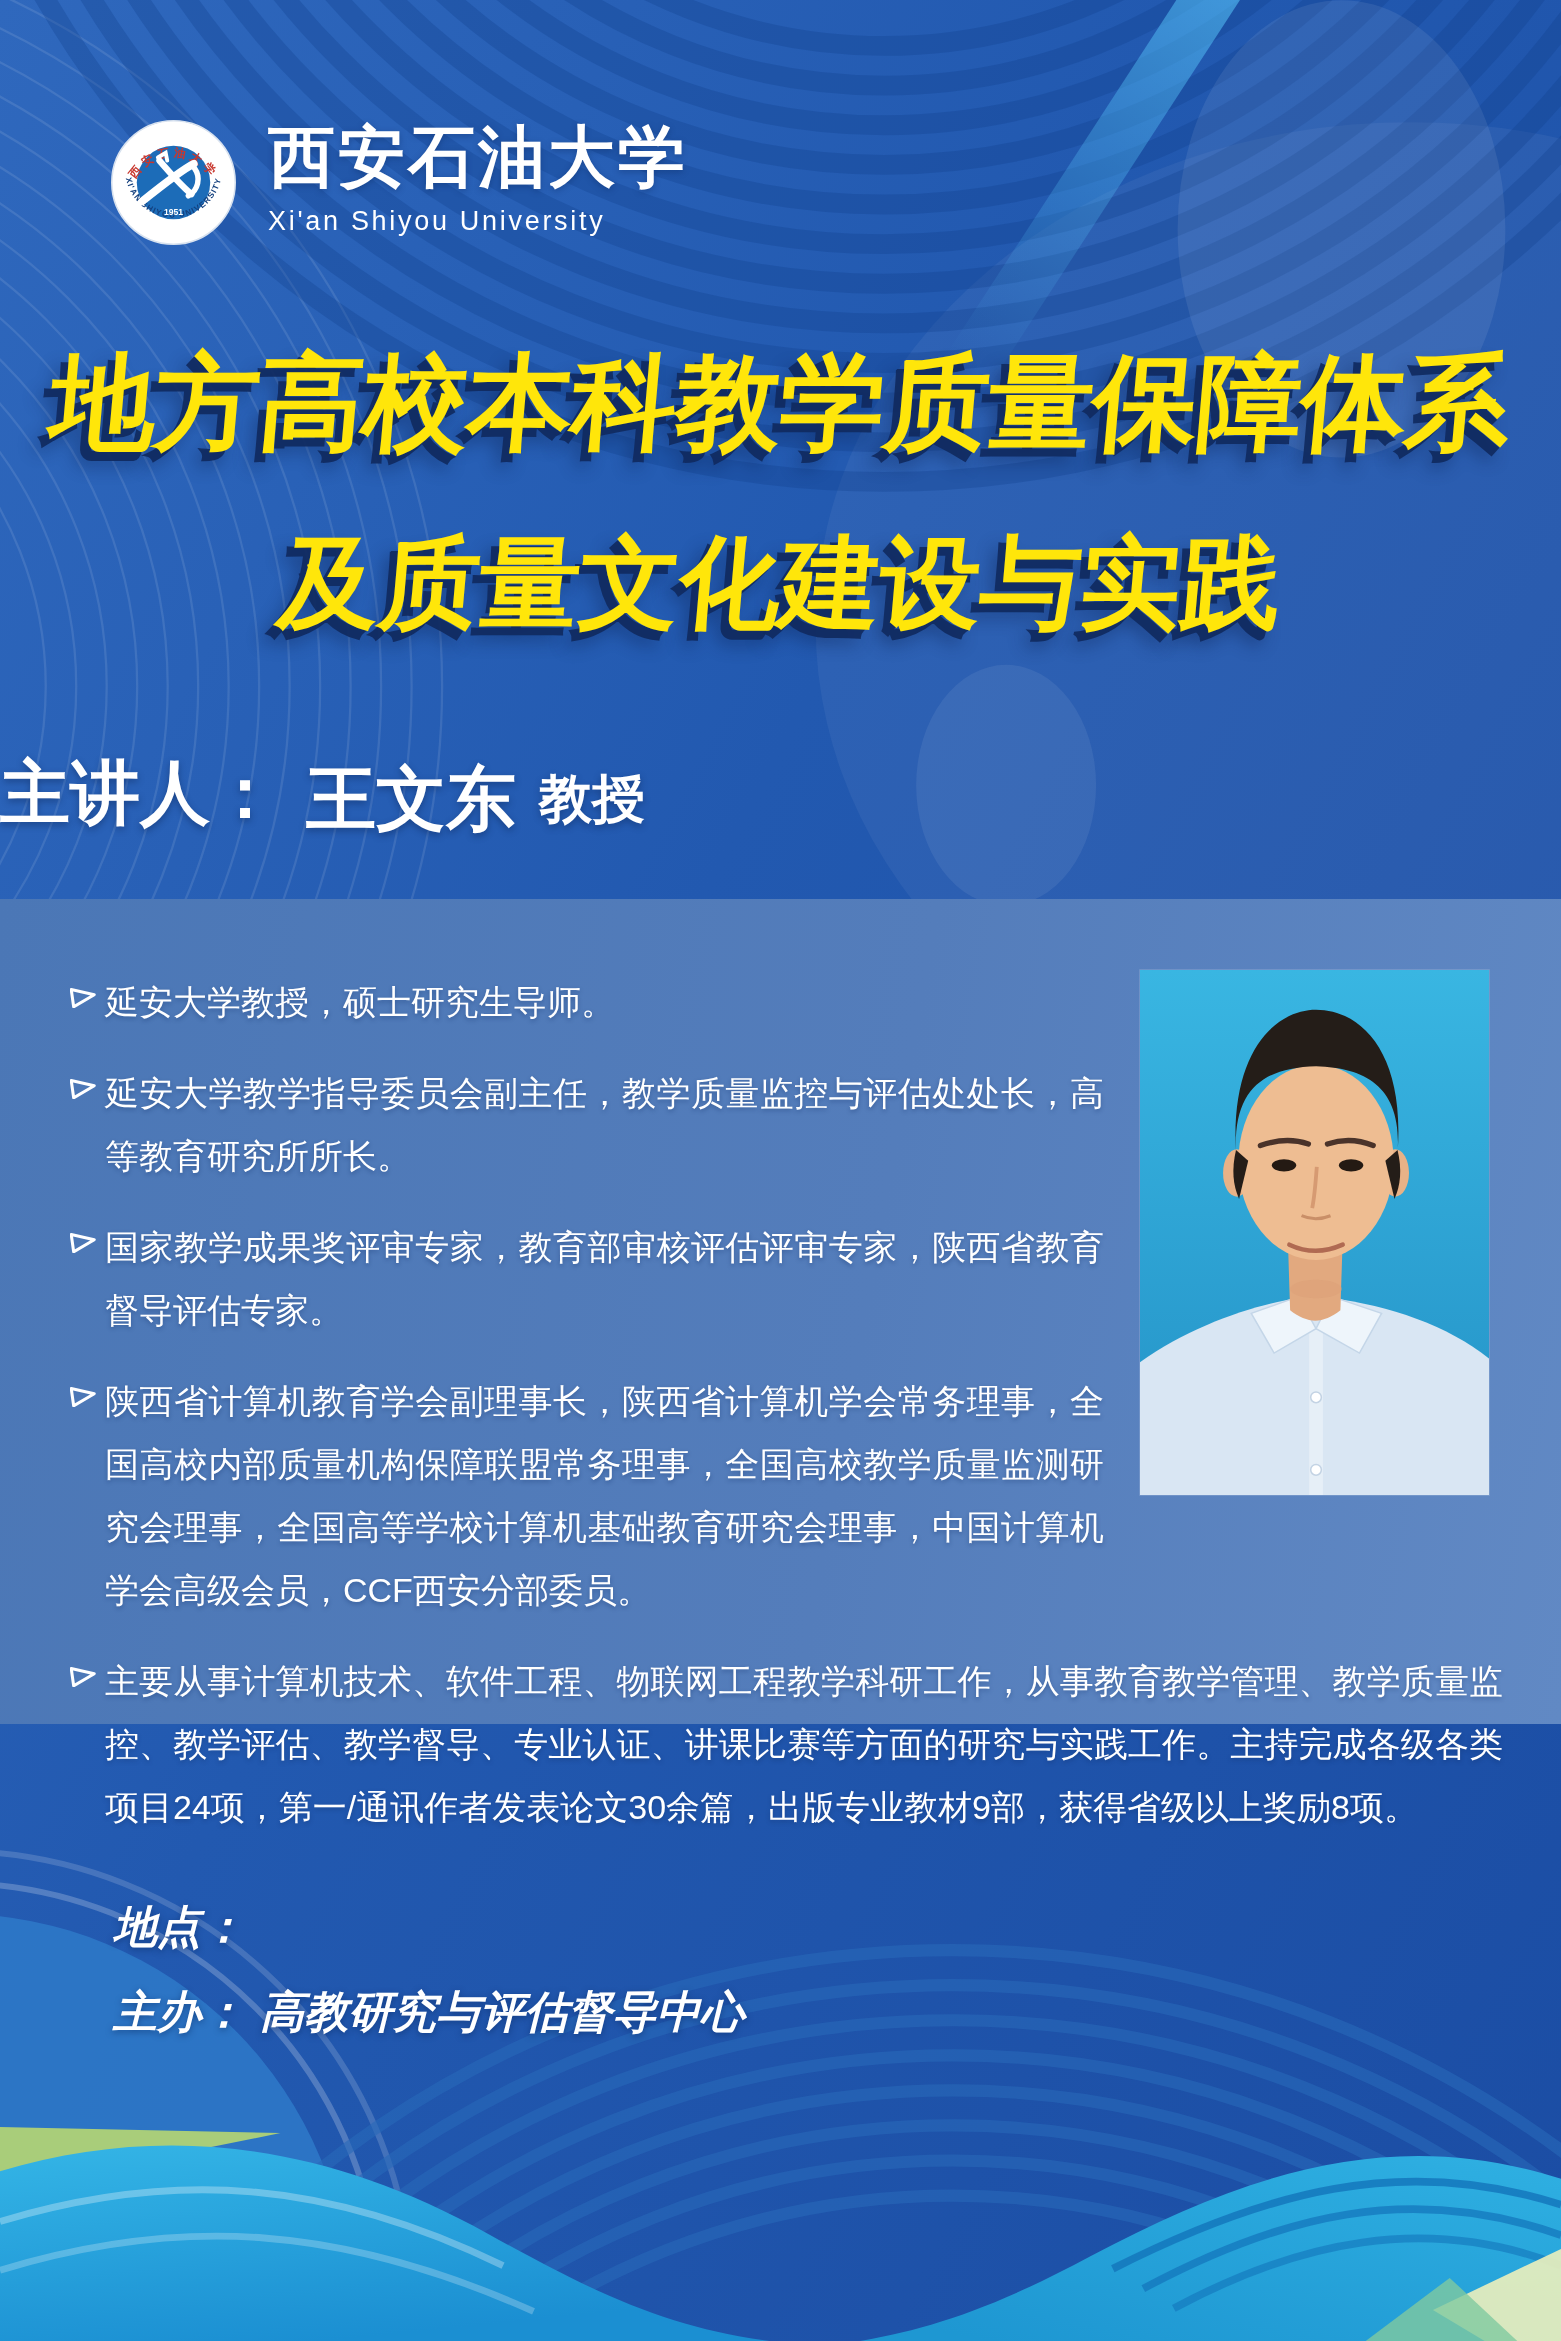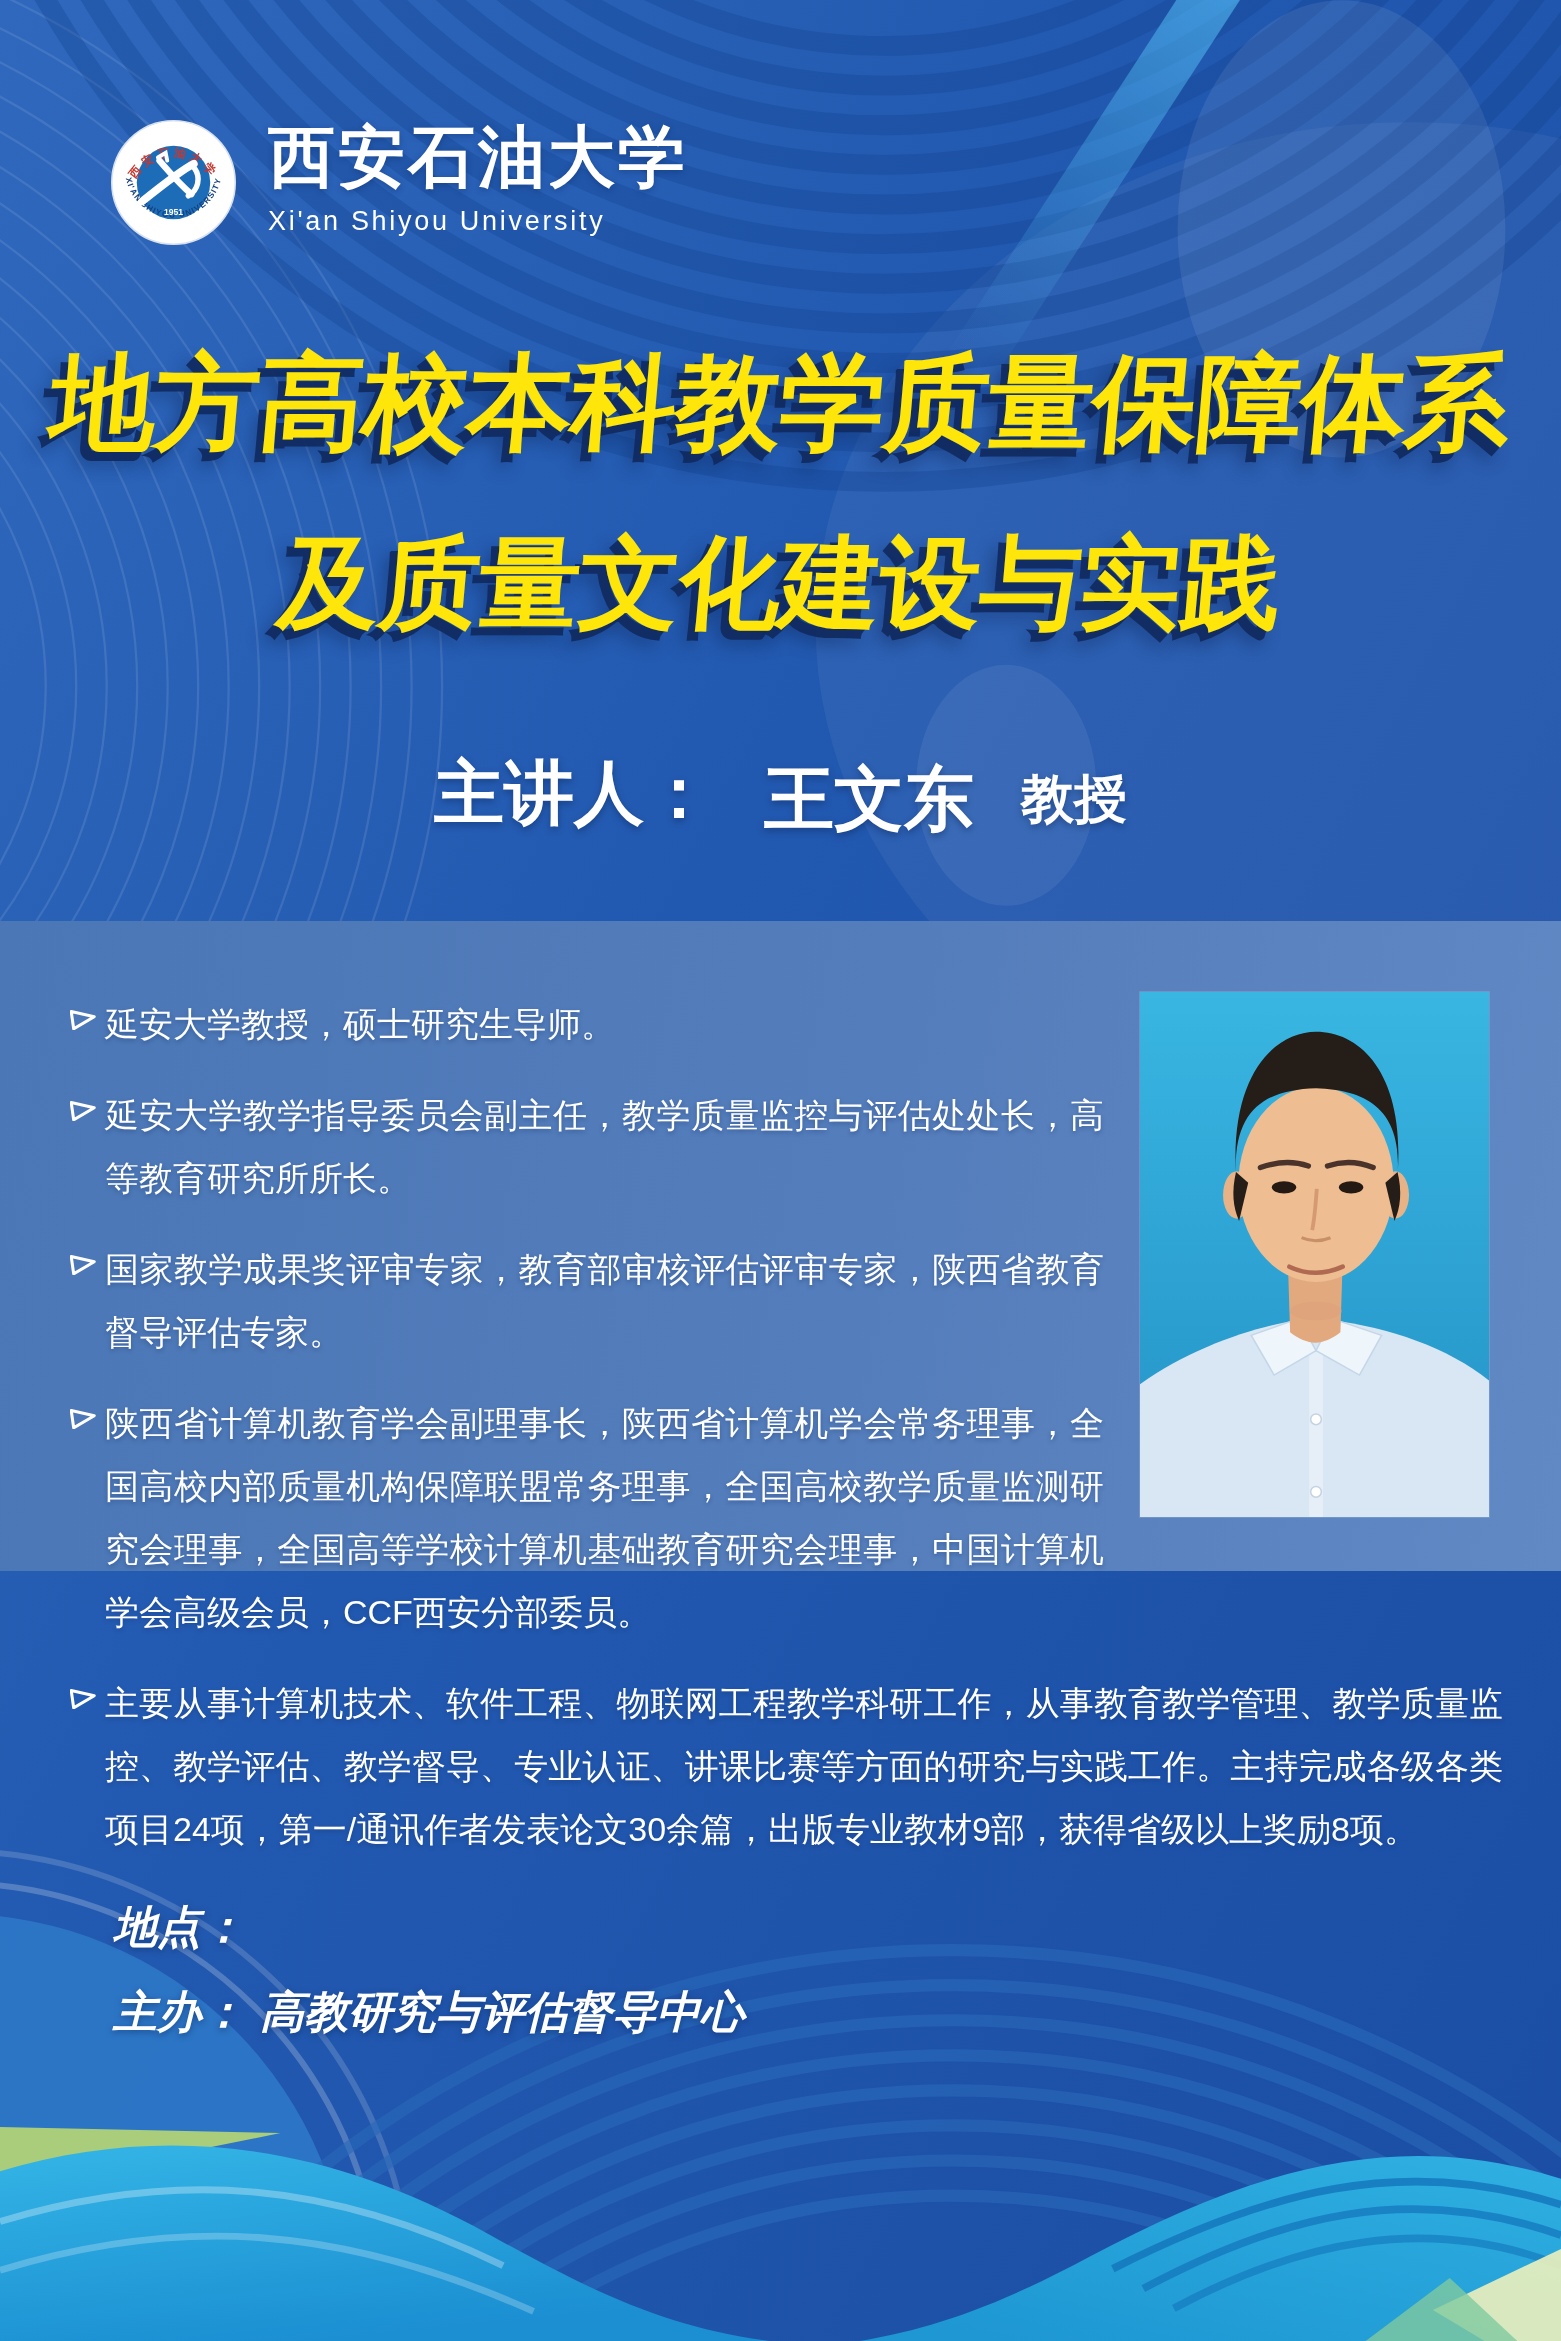--- a/index.html
+++ b/index.html
@@ -22,28 +22,28 @@
   .title .t1,.title .t2{
     display:inline-block;font-weight:900;transform:skewX(-5deg);
     letter-spacing:-0.8px;
     text-shadow:-7.6px 9.1px 0 rgba(16,42,96,.92), -11.4px 13.7px 17px rgba(8,28,76,.45);
   }
   .title .t1{font-size:105px;line-height:1.1;}
   .title .row2{margin-top:67px;}
   .title .t2{font-size:101px;line-height:1.1;}
   
   .speaker{position:absolute;left:0;top:747px;width:1561px;display:flex;
-    justify-content:center;align-items:flex-end;color:#fff;
-    text-shadow:0 3px 7.6px rgba(10,35,85,.45);gap:24px;}
+    justify-content:flex-start;align-items:flex-end;color:#fff;
+    text-shadow:0 3px 7.6px rgba(10,35,85,.45);}
   .spk-label{font-size:70px;font-weight:900;padding-bottom:6.1px;}
   .spk-name{font-size:70px;font-weight:900;margin:0 23px 0 26px;
     font-family:Liberation Serif, serif;}
   .spk-suffix{font-size:53px;font-weight:700;padding-bottom:10.7px;}
   
-  .panel{position:absolute;left:0;top:921px;width:1561px;height:650px;
+  .panel{position:absolute;left:0;top:899px;width:1561px;height:825px;
     background:linear-gradient(100deg,#4b77b6 0%,#547dbb 55%,#6189c4 100%);}
   .bio{position:absolute;left:70px;top:72px;width:1433px;color:#fff;}
   .bio-item{display:flex;margin-bottom:28px;
     text-shadow:0 2.3px 4.6px rgba(15,45,100,.38);}
   .bio-arrow{flex:0 0 35px;padding-top:13px;}
   .bio-text{flex:1;font-size:34px;line-height:63px;text-align:justify;}
   .bio-item.narrow{width:1034px;}
   
   .photo{position:absolute;left:1140px;top:71px;width:349px;height:525px;
     box-shadow:0 0 0 0.8px rgba(255,255,255,.18);}

